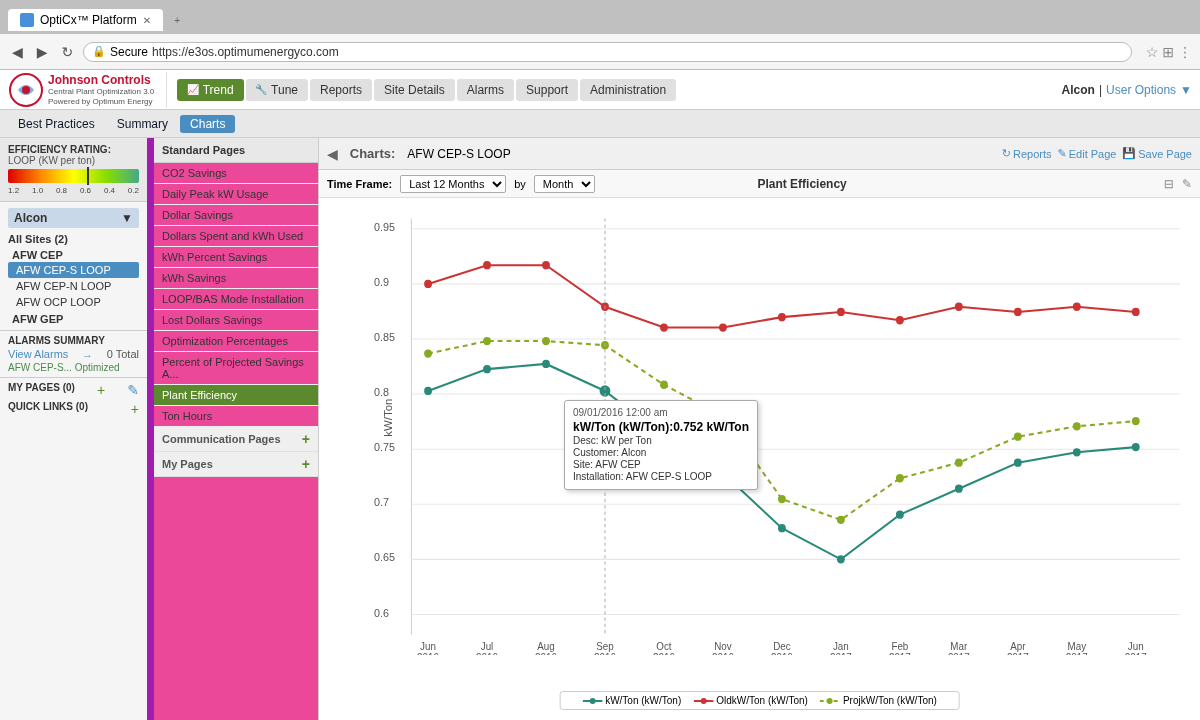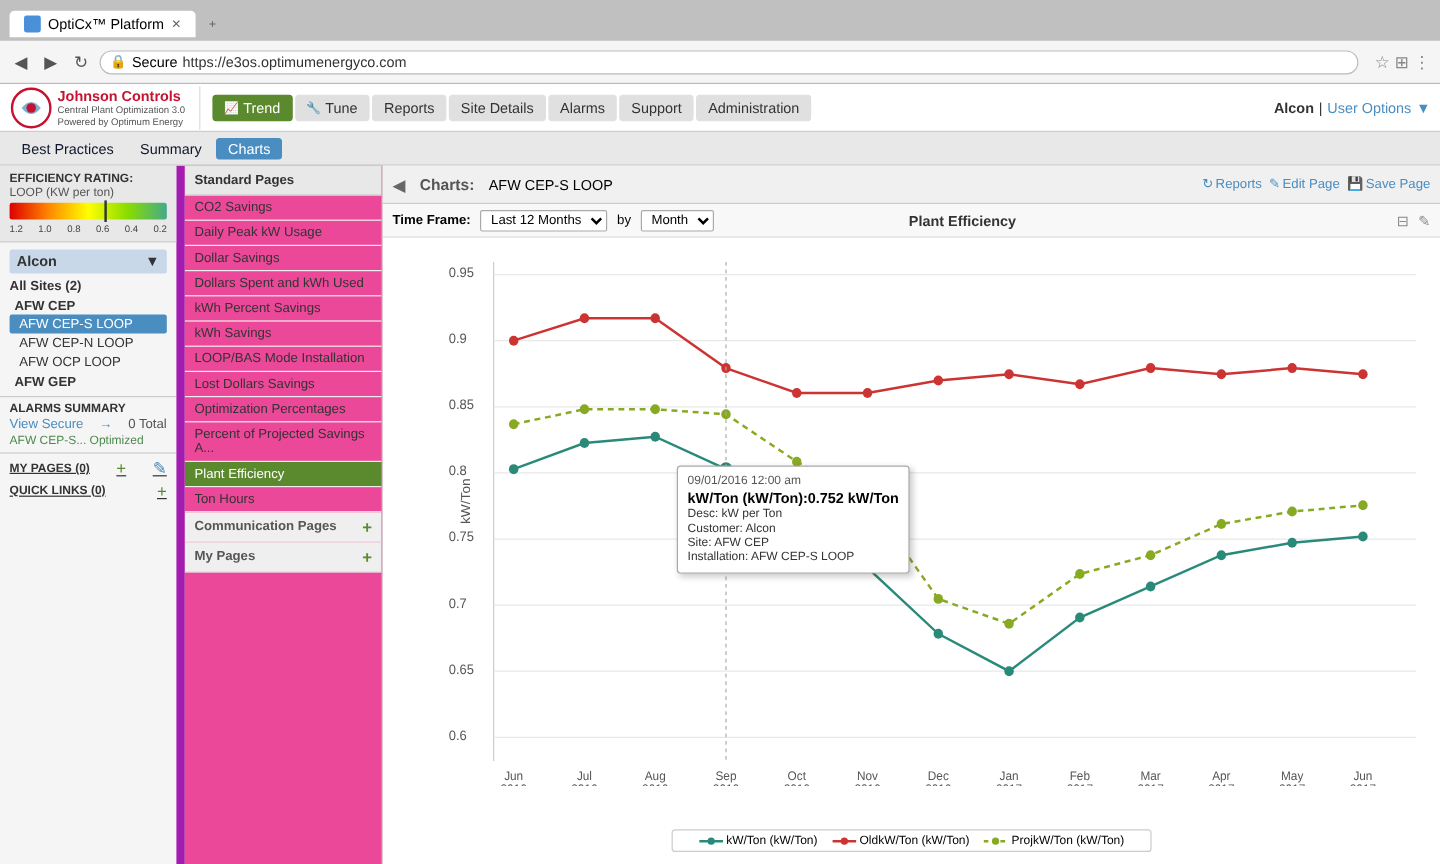--- a/index.html
+++ b/index.html
@@ -44,21 +44,21 @@
 
     .sidebar-section { padding: 4px 8px; }
     .sidebar-dropdown { display: flex; align-items: center; justify-content: space-between; background: #c8d8e8; padding: 3px 6px; cursor: pointer; font-size: 12px; font-weight: bold; color: #333; border-radius: 2px; margin: 2px 0; }
     .sidebar-label { font-size: 11px; font-weight: bold; color: #333; padding: 3px 0 1px; }
     .sidebar-item { padding: 2px 4px; font-size: 11px; color: #333; cursor: pointer; border-radius: 2px; }
     .sidebar-item.active { background: #4a8dc0; color: white; }
     .sidebar-item.sub { padding-left: 8px; }
     .alarms-section { padding: 4px 8px; border-top: 1px solid #ccc; }
     .alarms-row { display: flex; justify-content: space-between; font-size: 11px; color: #555; padding: 2px 0; }
     .my-pages-section { padding: 4px 8px; border-top: 1px solid #ccc; }
-    .my-pages-row { display: flex; justify-content: space-between; align-items: center; font-size: 11px; color: #333; text-decoration: underline; }
+    .my-pages-row { display: flex; justify-content: space-between; align-items: flex-start; font-size: 11px; color: #333; }
     .add-btn { color: #5b8a2e; font-size: 14px; cursor: pointer; }
 
     
     .center-panel { width: 165px; background: #ec4899; border-right: 1px solid #ccc; overflow-y: auto; }
     .center-panel-header { font-size: 11px; font-weight: bold; color: #333; padding: 6px 8px; background: #e8e8e8; border-bottom: 1px solid #ccc; }
     .center-item { padding: 4px 8px; font-size: 11px; color: #333; cursor: pointer; border-bottom: 1px solid #eee; }
     .center-item.active { background: #5b8a2e; color: white; }
     .center-section-header { padding: 4px 8px; font-size: 11px; font-weight: bold; color: #555; background: #efefef; border-bottom: 1px solid #e0e0e0; display: flex; justify-content: space-between; align-items: center; }
 
     
@@ -66,21 +66,21 @@
     .chart-toolbar { background: #f0f0f0; border-bottom: 1px solid #ccc; padding: 4px 8px; display: flex; align-items: center; gap: 8px; height: 32px; }
     .chart-toolbar-right { margin-left: auto; display: flex; gap: 6px; align-items: center; }
     .toolbar-btn { font-size: 11px; color: #4a8dc0; cursor: pointer; display: flex; align-items: center; gap: 2px; }
 
     .chart-controls { background: #f8f8f8; border-bottom: 1px solid #ddd; padding: 4px 8px; display: flex; align-items: center; gap: 8px; height: 28px; }
     .select-box { border: 1px solid #aaa; background: white; font-size: 11px; padding: 1px 4px; border-radius: 2px; }
 
     .chart-svg-container { flex: 1; position: relative; padding: 10px 40px 60px 55px; }
 
     
-    .tooltip-box { position: absolute; background: white; border: 1px solid #aaa; border-radius: 3px; padding: 6px 8px; font-size: 11px; box-shadow: 2px 2px 5px rgba(0,0,0,0.2); pointer-events: none; left: 245px; top: 190px; min-width: 160px; }
+    .tooltip-box { position: absolute; background: white; border: 1px solid #aaa; border-radius: 3px; padding: 6px 8px; font-size: 11px; box-shadow: 2px 2px 5px rgba(0,0,0,0.2); pointer-events: none; left: 245px; top: 202px; min-width: 160px; }
     .tooltip-title { font-size: 10px; color: #555; margin-bottom: 2px; }
     .tooltip-value { font-size: 12px; font-weight: bold; color: #000000; }
     .tooltip-row { font-size: 10px; color: #333; margin: 1px 0; }
 
     
     .chart-legend { position: absolute; bottom: 10px; left: 50%; transform: translateX(-50%); display: flex; gap: 12px; align-items: center; background: rgba(255,255,255,0.9); border: 1px solid #ccc; padding: 3px 22px; border-radius: 3px; font-size: 10px; }
     .legend-item { display: flex; align-items: center; gap: 3px; }
 
     .back-btn { color: #666; font-size: 14px; cursor: pointer; margin-right: 4px; }
     .charts-label { font-size: 13px; color: #555; font-weight: bold; }
@@ -209,21 +209,21 @@
         </div>
         <div class="sidebar-item sub">
           <span>AFW OCP LOOP</span>
         </div>
         <div class="sidebar-label" style="padding-left:4px;">AFW GEP</div>
       </div>
 
       <div class="alarms-section">
         <div style="font-size:10px; font-weight:bold; color:#333;">ALARMS SUMMARY</div>
         <div class="alarms-row">
-          <span style="color:#4a8dc0; cursor:pointer; font-size:11px;">View Secure</span>
+          <span style="color:#4a8dc0; cursor:pointer; font-size:11px;">View Alarms</span>
           <span style="color:#4a8dc0; font-size:11px;">→</span>
           <span style="font-size:11px;">0 Total</span>
         </div>
         <div style="font-size:10px; color:#4a8a4a;">AFW CEP-S... Optimized</div>
       </div>
 
       <div class="my-pages-section">
         <div class="my-pages-row">
           <span style="font-weight:bold; font-size:10px;">MY PAGES (0)</span>
           <span class="add-btn">+</span>

